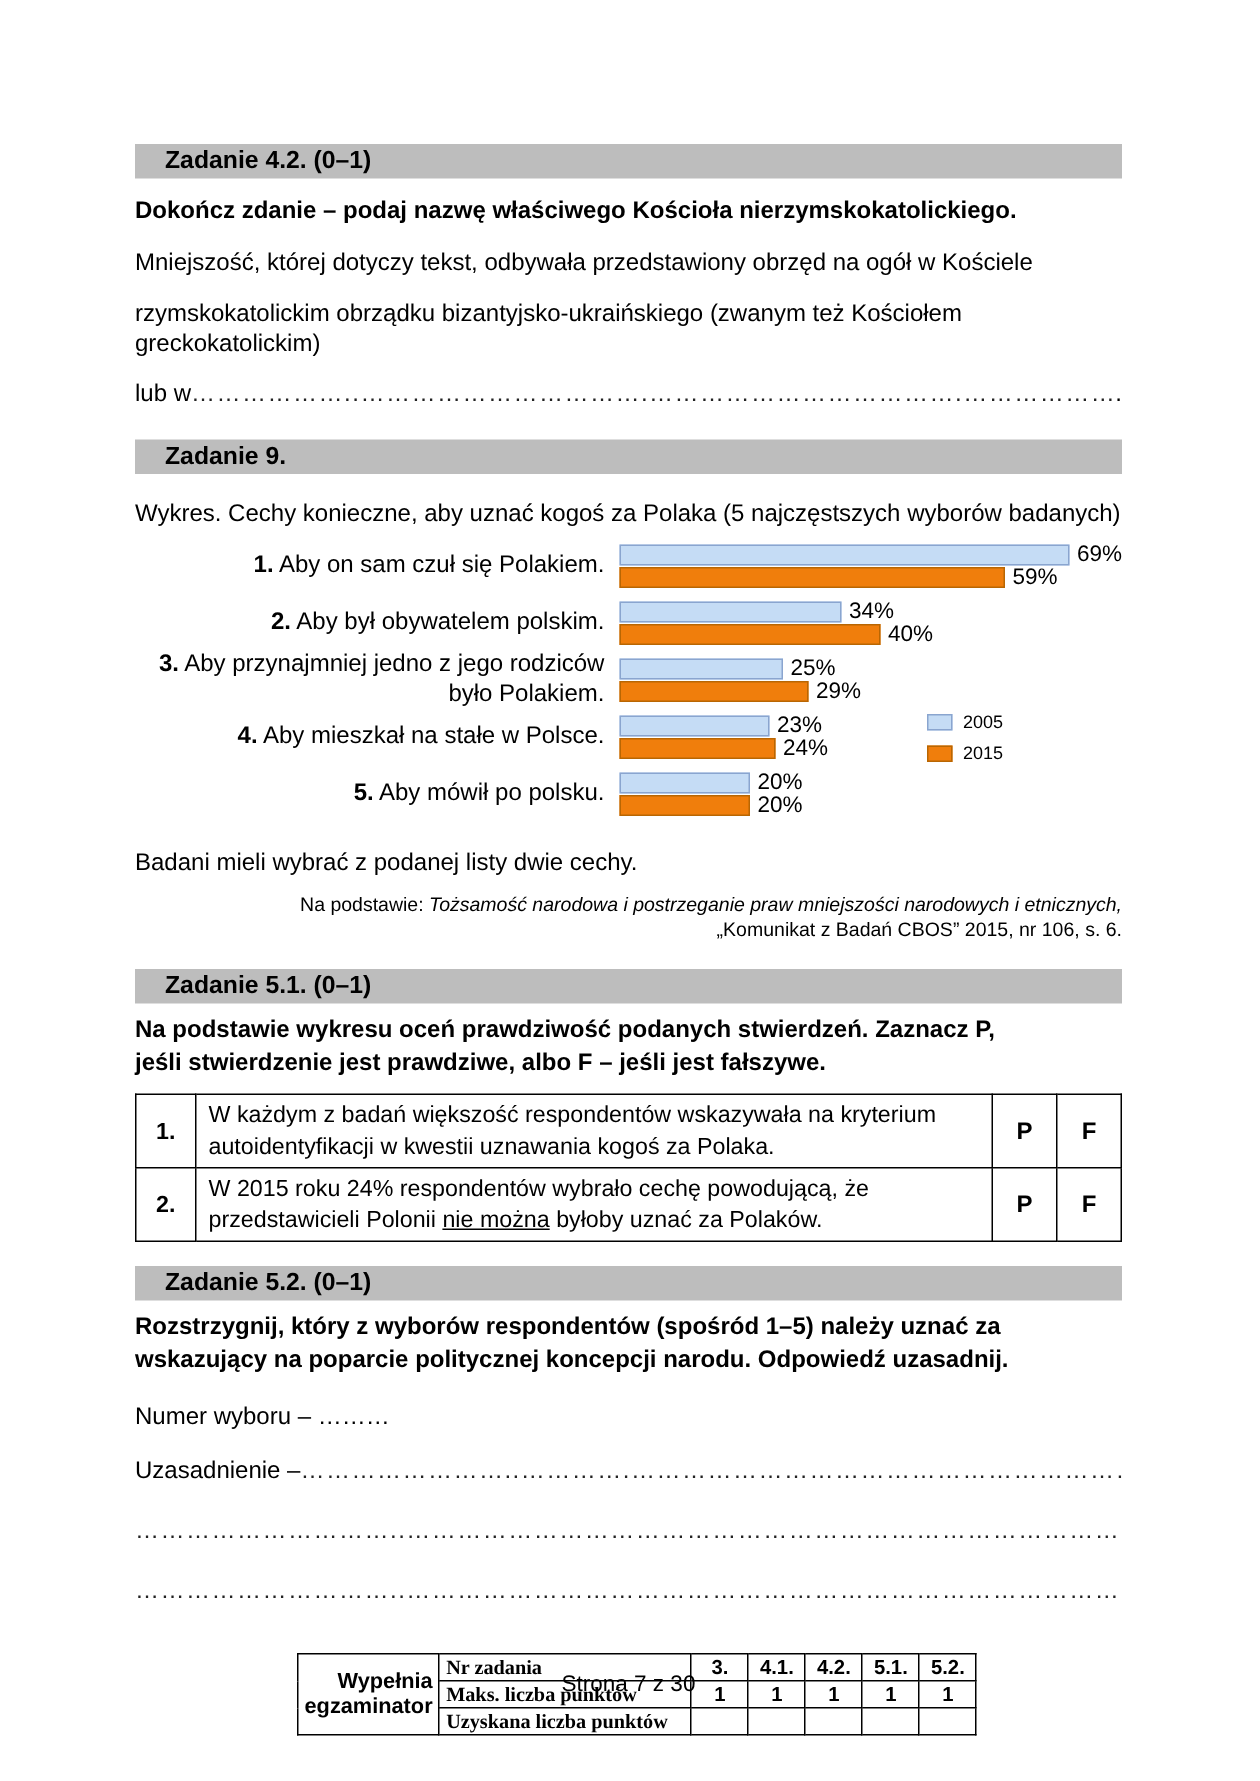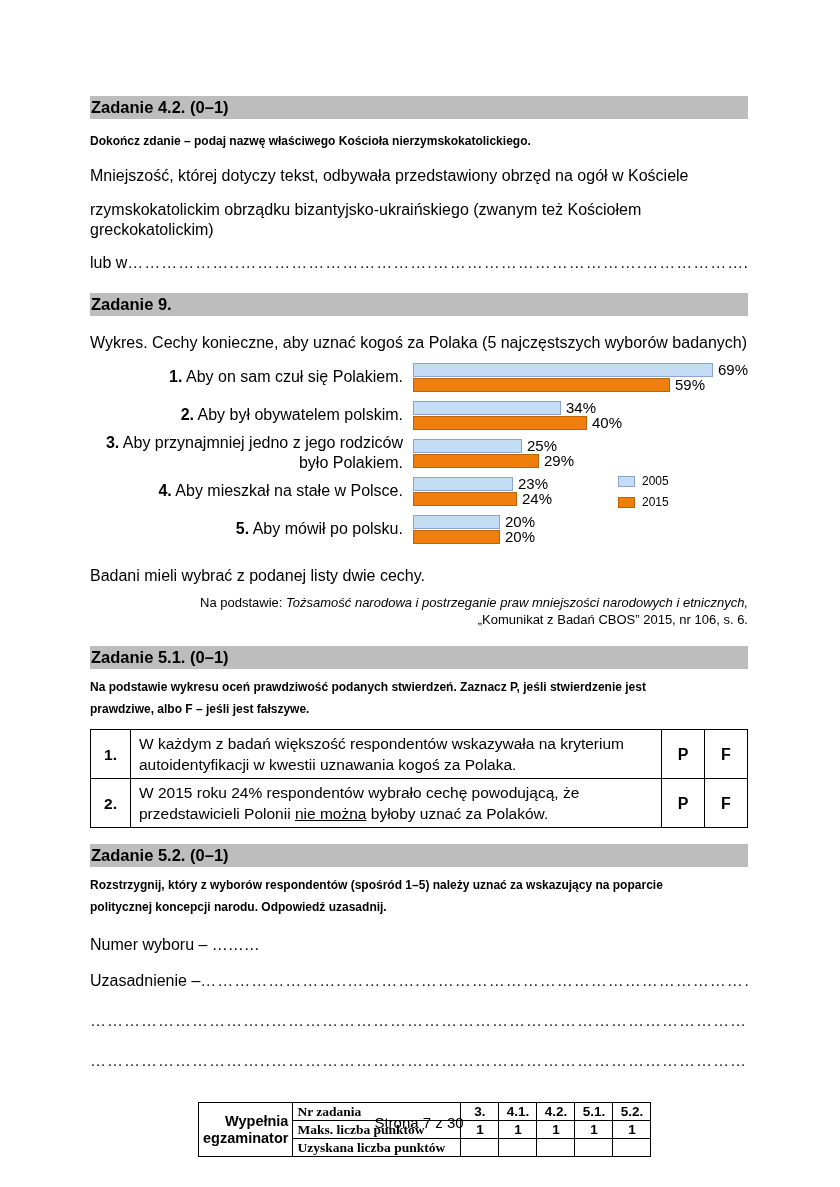--- a/index.html
+++ b/index.html
@@ -6,24 +6,24 @@
   html,body { background:#ffffff; }
   body {
     width:840px; height:1187px; position:relative;
     font-family:"Liberation Sans", sans-serif;
     color:#000; overflow:hidden;
   }
   .content { position:absolute; left:90px; top:0; width:658px; }
 
   .task-header {
     margin-top:0; background:#bdbdbd; font-weight:bold;
-    font-size:16.5px; line-height:23px; height:23px; padding-left:1px;
+    font-size:16.5px; line-height:23px; height:23px; padding-left:20px;
   }
 
-  .prompt-bold { font-weight:bold; font-size:12px; line-height:22px; }
+  .prompt-bold { font-weight:bold; font-size:16px; line-height:22px; }
 
   .body-line { font-size:16px; line-height:20px; }
 
   .answer-inline { display:flex; font-size:16px; line-height:20px; white-space:nowrap; }
   .dots-fill { flex:1; overflow:hidden; white-space:nowrap; letter-spacing:1px; color:#222; }
   .dots-line { overflow:hidden; white-space:nowrap; font-size:16px; line-height:20px; letter-spacing:1px; color:#222; }
 
   
   .chart { display:flex; margin-top:9px; }
   .chart-labels { width:330px; padding-right:10px; }

